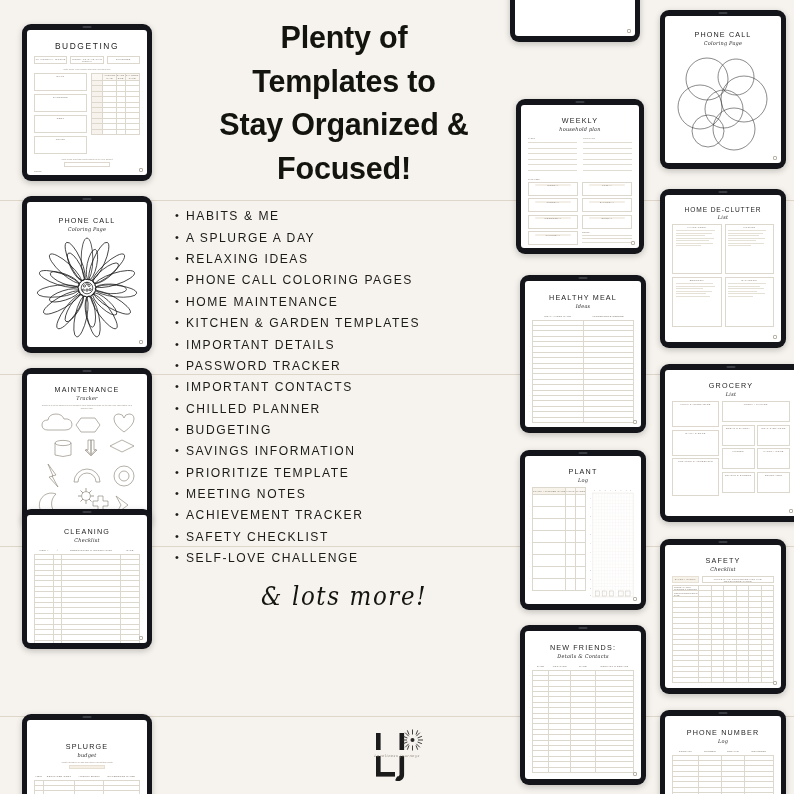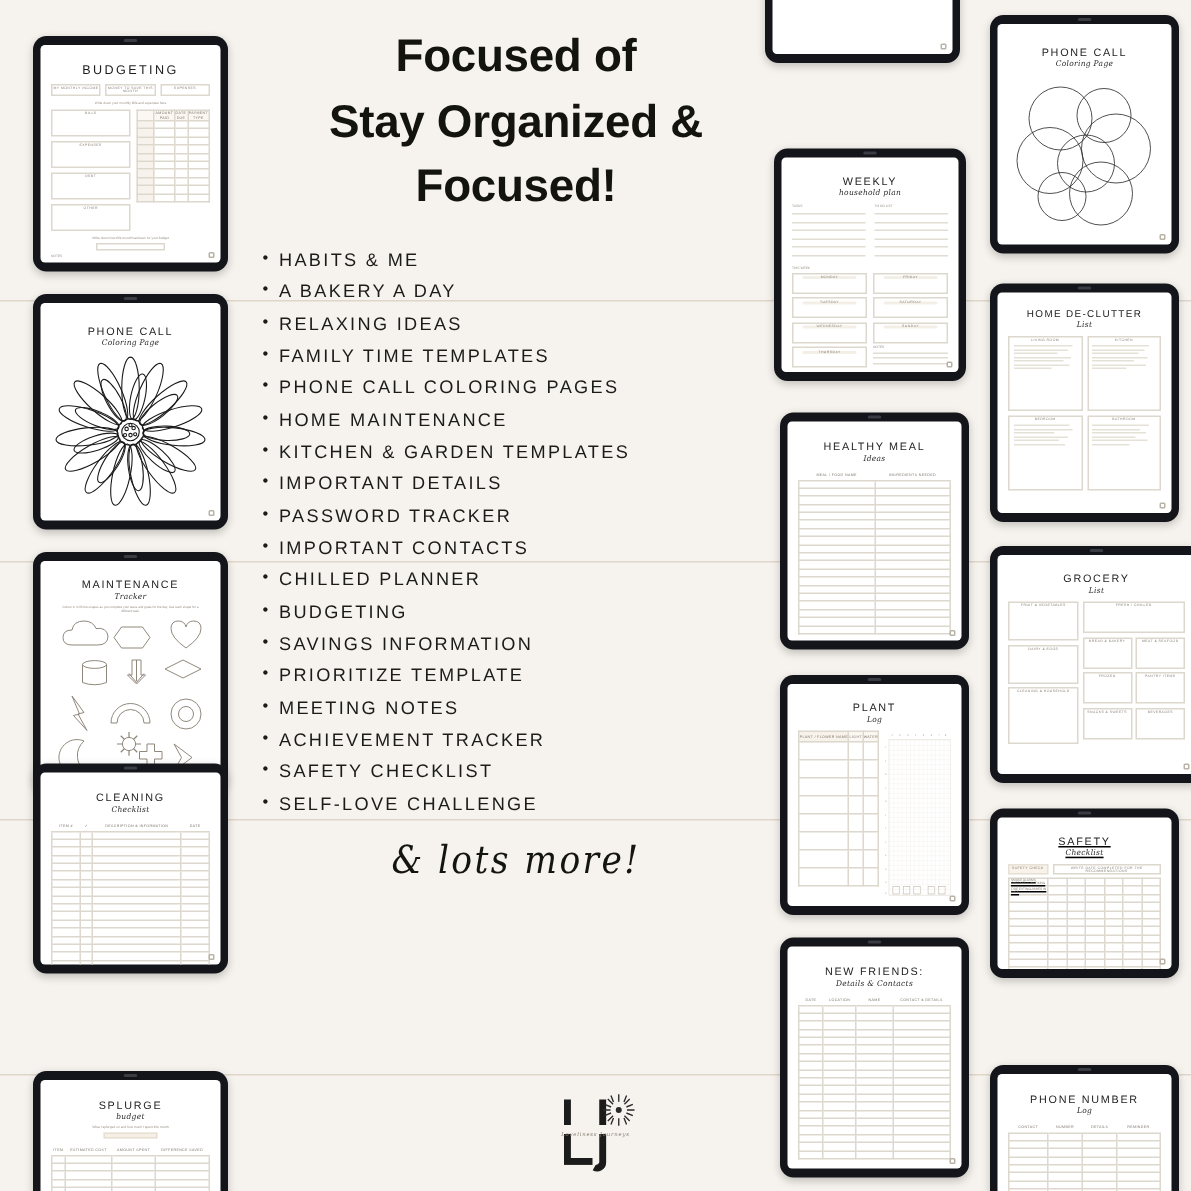--- a/index.html
+++ b/index.html
@@ -526,21 +526,21 @@
             </tr>
       </tbody>
         </table>
       <div class="pagemark"></div>
     </div>
   </div>
 
   <div class="tablet" style="left:22px; top:714px; width:130px; height:160px;">
     <div class="cam"></div>
     <div class="screen">
-      <div class="p-title" style="margin-top:6px;">SPLURGE</div>
+      <div class="p-title" style="margin-top:16px;">SPLURGE</div>
       <div class="p-sub">budget</div>
       <div style="text-align:center;font-size:2.2px;color:#9a9287;margin-top:3px;">What I splurged on and how much I spent this month</div>
       <div class="box" style="height:4.5px;width:34%;margin:1.5px auto 0;background:#f5efe6;border-color:#e7dfd2;"></div>
       <table class="tbl" style="margin-top:4px;">
         <tbody>
             <tr>
           <th style="border-top:none;border-left:none;border-right:none;background:none">ITEM</th>
           <th style="border-top:none;border-left:none;border-right:none;background:none">ESTIMATED COST</th>
           <th style="border-top:none;border-left:none;border-right:none;background:none">AMOUNT SPENT</th>
           <th style="border-top:none;border-left:none;border-right:none;background:none">DIFFERENCE SAVED</th>
@@ -576,29 +576,29 @@
               <td></td>
             </tr>
 
       </tbody>
         </table>
     </div>
   </div>
 
   <div id="center">
     <div class="headline">
-      <div>Focused of</div>
+      <div>Plenty of</div>
+      <div>Templates to</div>
       <div>Stay Organized &amp;</div>
       <div>Focused!</div>
     </div>
     <ul id="bullets">
       <li>HABITS &amp; ME</li>
-      <li>A BAKERY A DAY</li>
+      <li>A SPLURGE A DAY</li>
       <li>RELAXING IDEAS</li>
-      <li>FAMILY TIME TEMPLATES</li>
       <li>PHONE CALL COLORING PAGES</li>
       <li>HOME MAINTENANCE</li>
       <li>KITCHEN &amp; GARDEN TEMPLATES</li>
       <li>IMPORTANT DETAILS</li>
       <li>PASSWORD TRACKER</li>
       <li>IMPORTANT CONTACTS</li>
       <li>CHILLED PLANNER</li>
       <li>BUDGETING</li>
       <li>SAVINGS INFORMATION</li>
       <li>PRIORITIZE TEMPLATE</li>
@@ -1016,21 +1016,21 @@
               <rect x="41" y="104" width="5" height="5"></rect>
             </g>
           </svg>
         </div>
       </div>
 
       <div class="pagemark"></div>
     </div>
   </div>
 
-  <div class="tablet" style="left:660px; top:539px; width:126px; height:113px;text-decoration:underline;">
+  <div class="tablet" style="left:660px; top:539px; width:126px; height:155px;">
     <div class="cam"></div>
     <div class="screen">
       <div class="p-title" style="margin-top:5px;">SAFETY</div>
       <div class="p-sub">Checklist</div>
       <div style="display:flex;gap:3px;margin-top:4px;align-items:flex-start;">
         <div class="box" style="width:26%;height:7px;background:#f7f2ea;border-color:#e7e0d4;">
           <div class="cap">SAFETY CHECK</div>
         </div>
         <div class="box" style="flex:1;height:7px;">
           <div class="cap">WRITE DATE COMPLETED FOR THE RECOMMENDATIONS</div>

